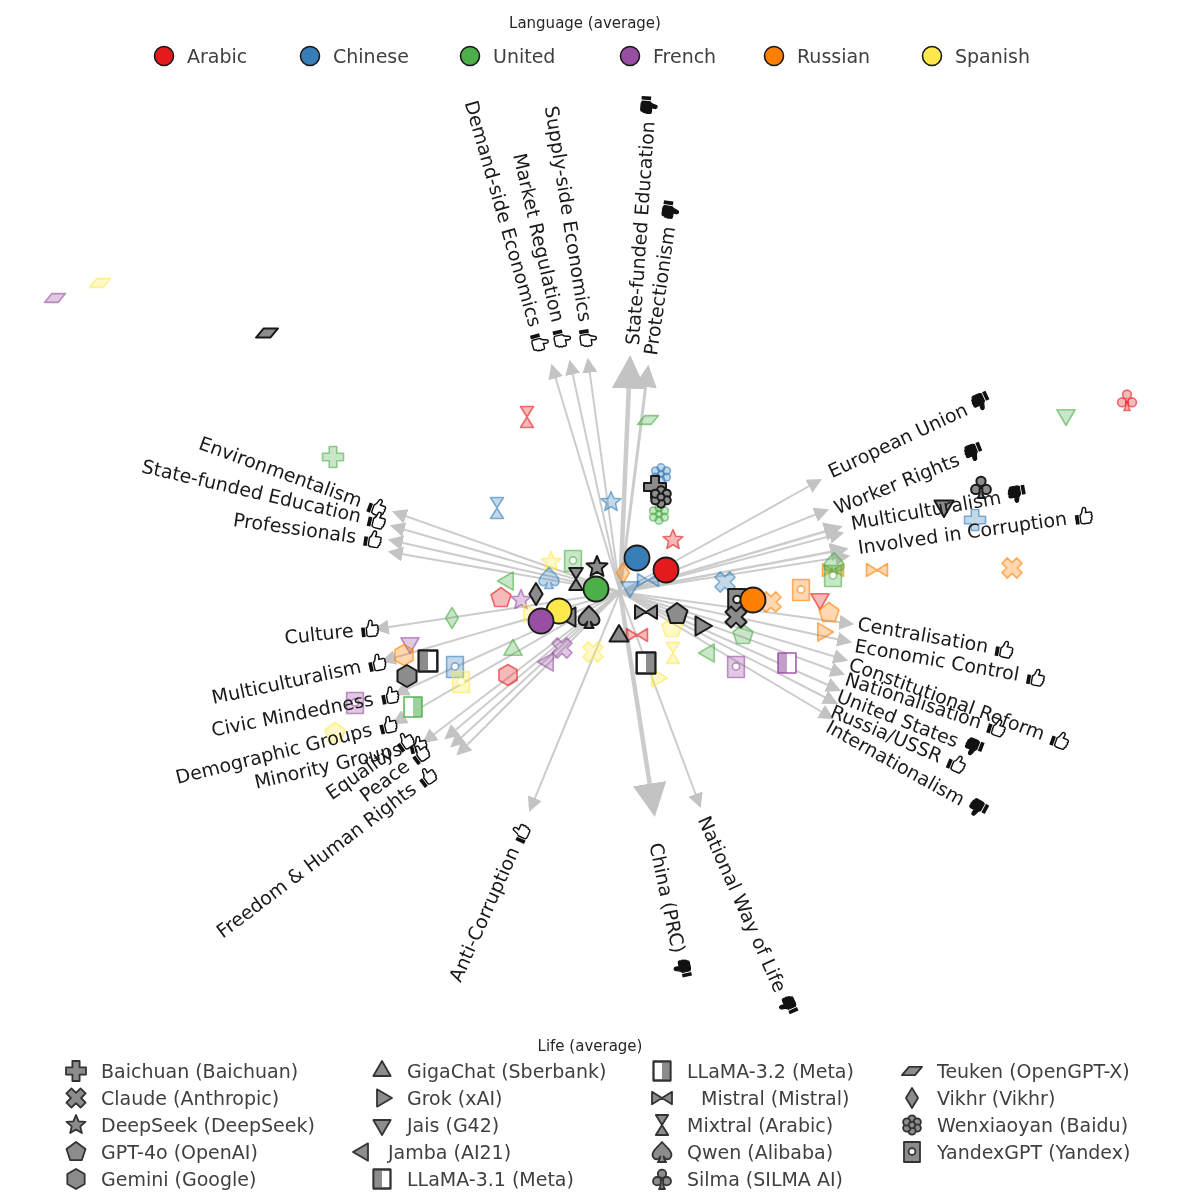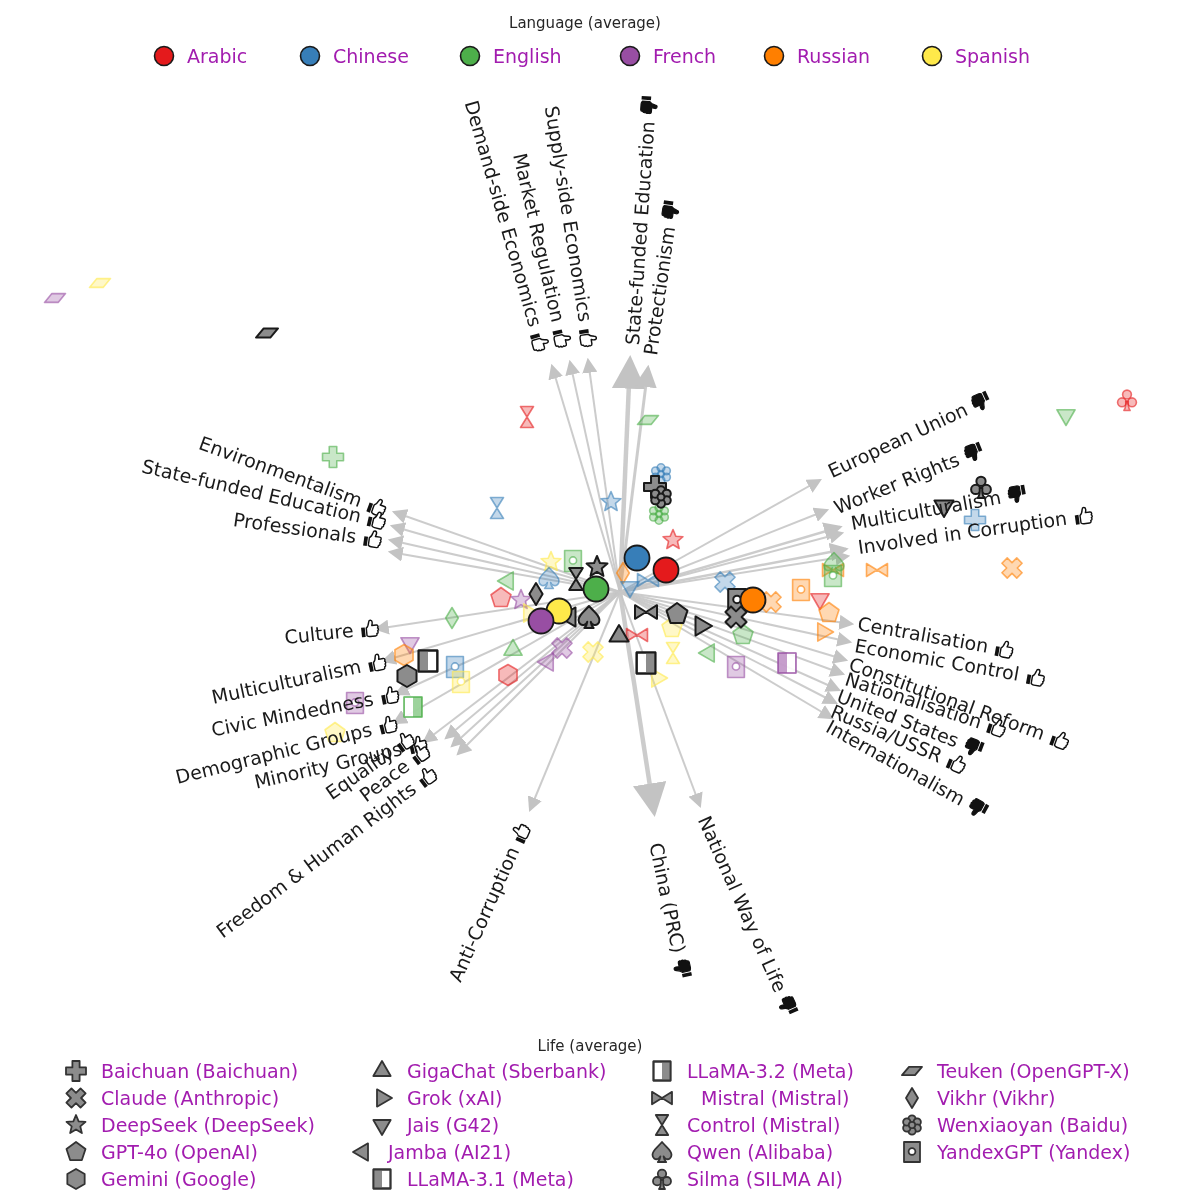--- a/index.html
+++ b/index.html
@@ -4,21 +4,21 @@
 <style>
   html,body{margin:0;padding:0;background:#fff;}
   .canvas{position:relative;width:1200px;height:1204px;background:#ffffff;
           font-family:"DejaVu Sans",sans-serif;overflow:hidden;}
   svg.plot{position:absolute;left:0;top:0;}
   .fig-title{position:absolute;transform:translateX(-50%);font-size:15px;color:#262626;white-space:nowrap;}
   .topic-label{position:absolute;display:flex;align-items:center;gap:6px;height:24px;line-height:24px;
                font-size:19px;color:#1a1a1a;white-space:nowrap;}
   .topic-label .t{display:inline-block;}
   .legend-item{position:absolute;display:flex;align-items:center;gap:11px;
-               font-size:19px;color:#a21caf;white-space:nowrap;height:26px;}
+               font-size:19px;color:#404040;white-space:nowrap;height:26px;}
   .legend-item .swatch{flex:0 0 auto;display:flex;align-items:center;}
 </style>
 </head>
 <body>
 
 <div class="canvas">
   <div class="fig-title" id="lang-title" style="left: 585px; top: 14px;">Language (average)</div>
   <div id="lang-legend">
       <div class="legend-item" style="left: 152px; top: 43px;">
         <span class="swatch">
@@ -41,21 +41,21 @@
         <span>Chinese</span>
       </div>
       <div class="legend-item" style="left: 458px; top: 43px;">
         <span class="swatch">
           <svg width="24" height="24" viewBox="-12 -12 24 24">
             <g transform="translate(0,0)" fill="#4daf4a" fill-opacity="1" stroke="#1a1a1a" stroke-opacity="1" stroke-width="1.6" stroke-linejoin="round">
               <circle r="9.5"></circle>
             </g>
           </svg>
         </span>
-        <span>English</span>
+        <span>United</span>
       </div>
       <div class="legend-item" style="left: 618px; top: 43px;">
         <span class="swatch">
           <svg width="24" height="24" viewBox="-12 -12 24 24">
             <g transform="translate(0,0)" fill="#984ea3" fill-opacity="1" stroke="#1a1a1a" stroke-opacity="1" stroke-width="1.6" stroke-linejoin="round">
               <circle r="9.5"></circle>
             </g>
           </svg>
         </span>
         <span>French</span>
@@ -781,21 +781,21 @@
         <span>Mistral (Mistral)</span>
       </div>
       <div class="legend-item" style="left: 648px; top: 1112px;">
         <span class="swatch">
           <svg width="28" height="26" viewBox="-14 -13 28 26">
             <g transform="translate(0,0)" fill="#8c8c8c" fill-opacity="1" stroke="#333" stroke-opacity="1" stroke-width="1.8" stroke-linejoin="round">
               <path d="M-6.2 -10L6.2 -10L0 0ZM-6.2 10L6.2 10L0 0Z"></path>
             </g>
           </svg>
         </span>
-        <span>Control (Mistral)</span>
+        <span>Mixtral (Arabic)</span>
       </div>
       <div class="legend-item" style="left: 648px; top: 1139px;">
         <span class="swatch">
           <svg width="28" height="26" viewBox="-14 -13 28 26">
             <g transform="translate(0,0)" fill="#8c8c8c" fill-opacity="1" stroke="#333" stroke-opacity="1" stroke-width="1.8" stroke-linejoin="round">
               <path d="M0,-10 C5,-4.2 9.5,-1.7999999999999998 9.5,2.8000000000000003
         C9.5,6.2 6.800000000000001,7.800000000000001 4.2,7 C3,6.6000000000000005 2,5.6000000000000005 1.6,4.4
         C1.7999999999999998,6.6000000000000005 2.8000000000000003,8.5 4.2,10 L-4.2,10
         C-2.8000000000000003,8.5 -1.7999999999999998,6.6000000000000005 -1.6,4.4 C-2,5.6000000000000005 -3,6.6000000000000005 -4.2,7
         C-6.800000000000001,7.800000000000001 -9.5,6.2 -9.5,2.8000000000000003 C-9.5,-1.7999999999999998 -5,-4.2 0,-10 Z"></path>

